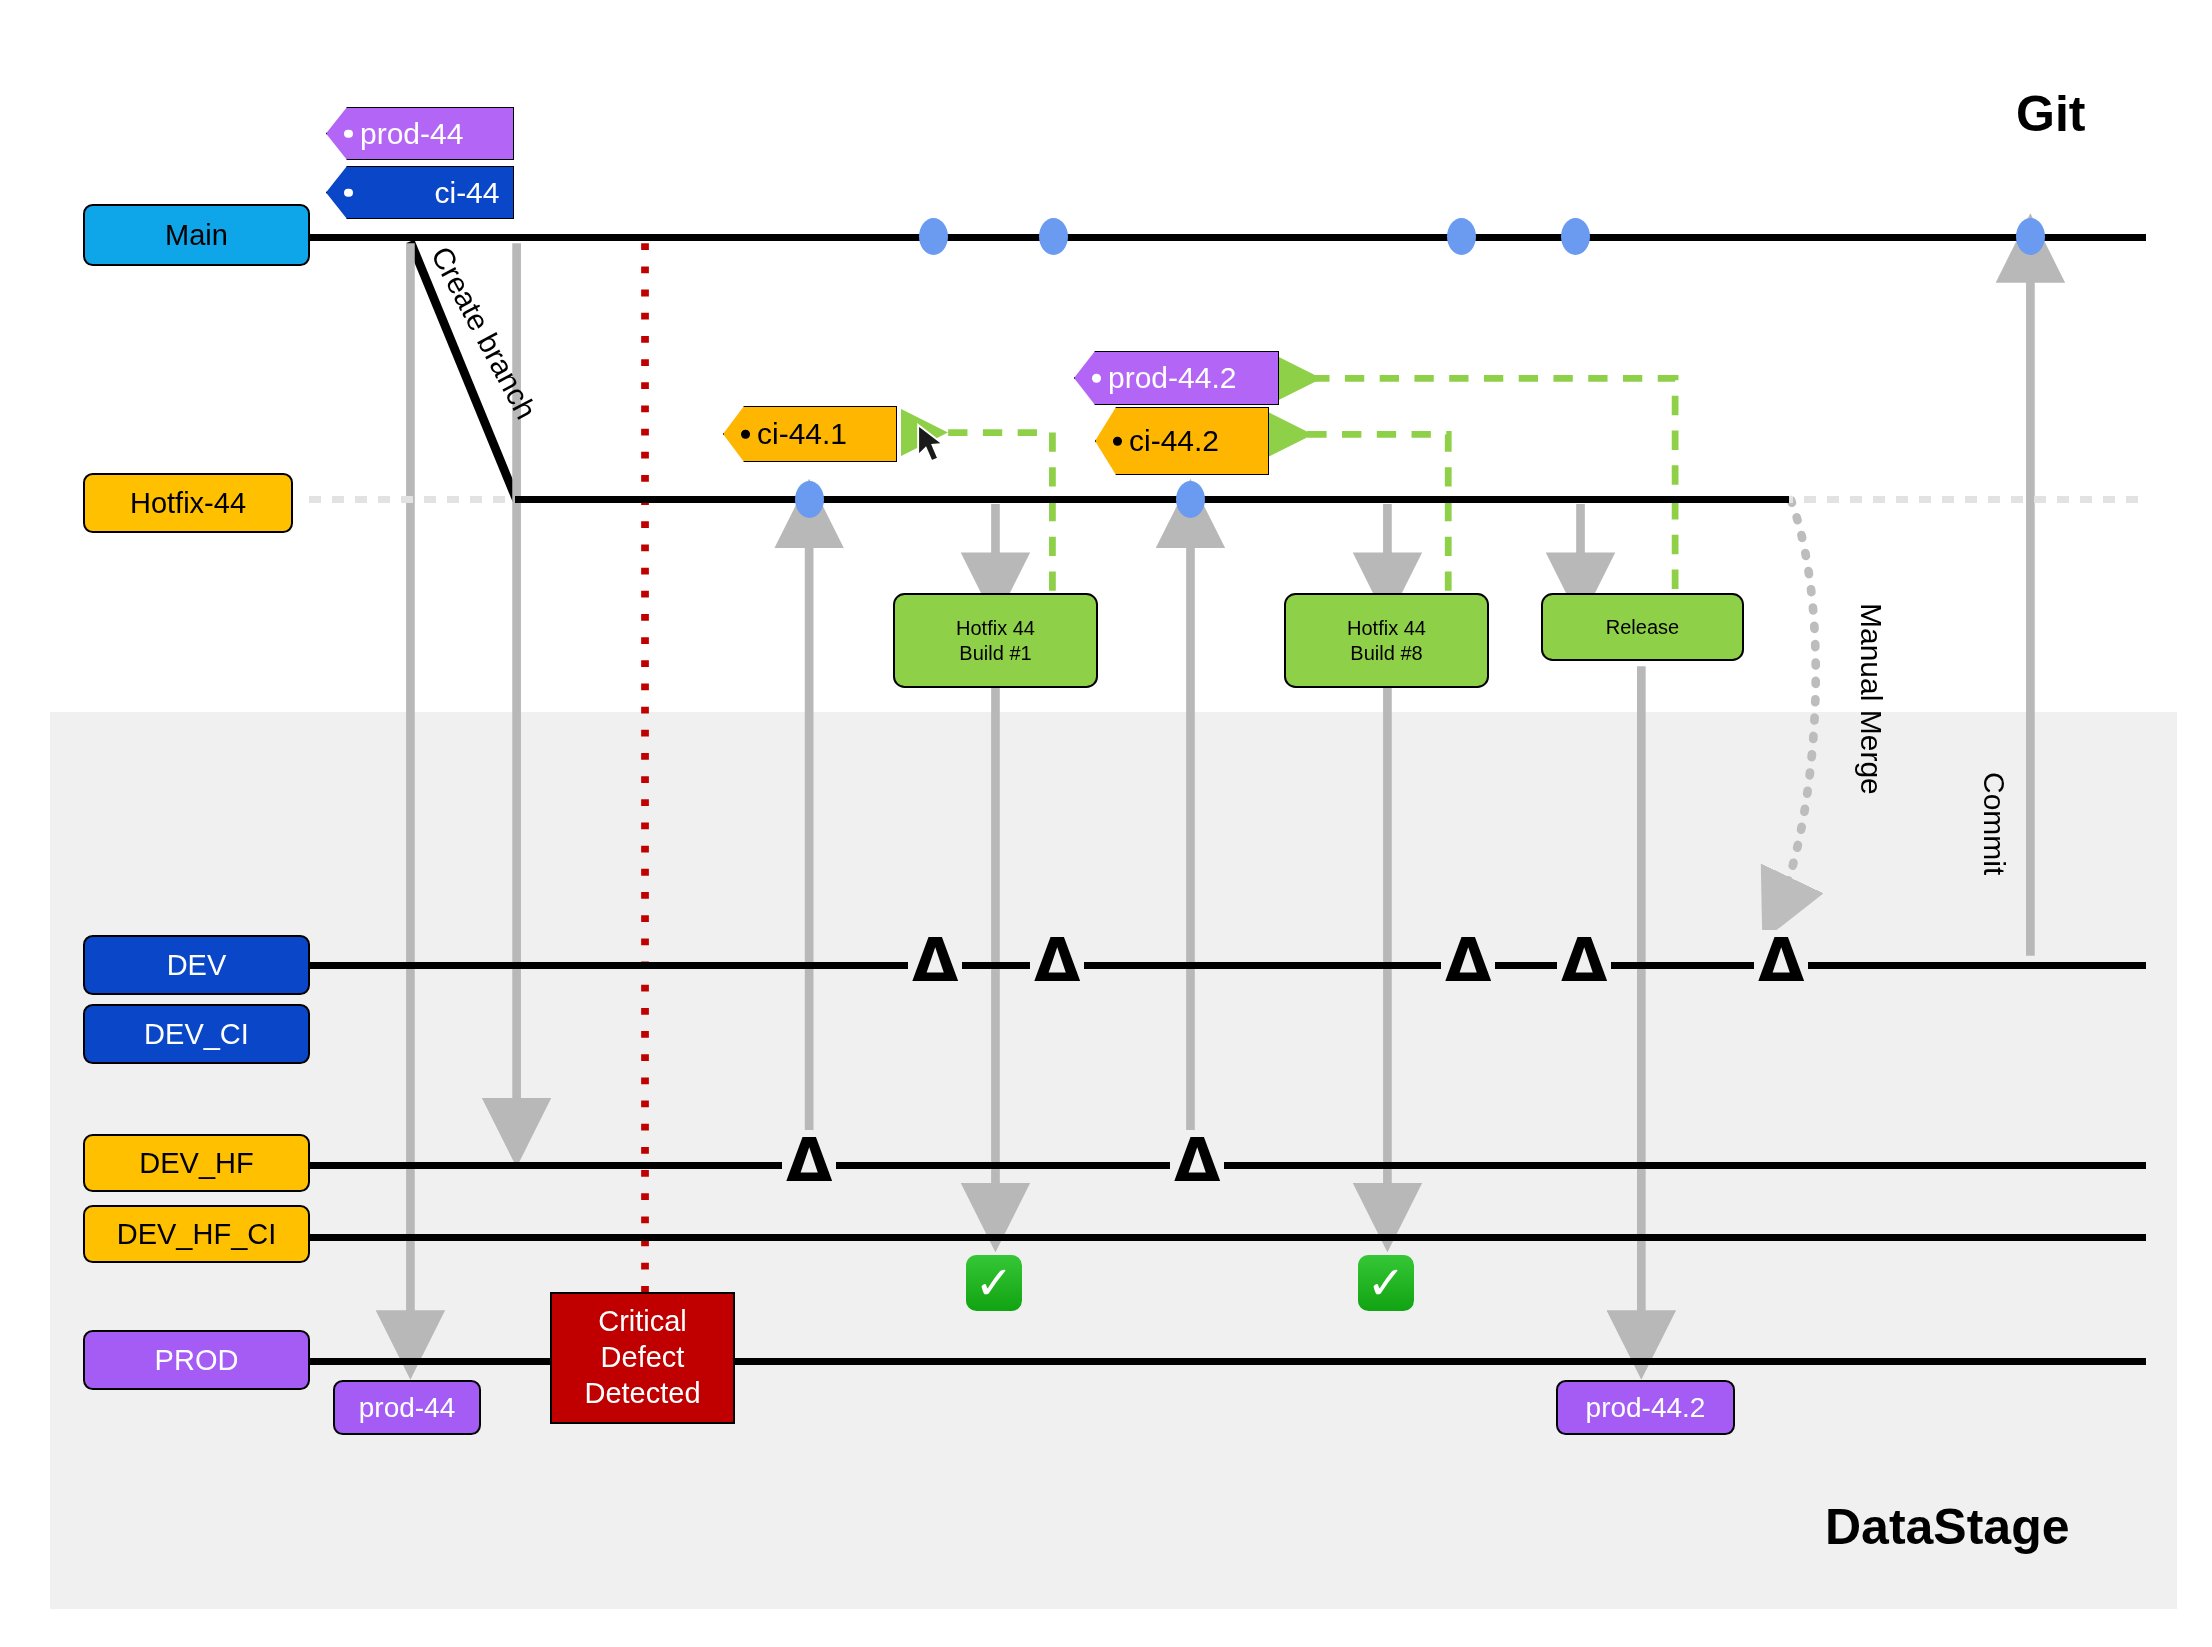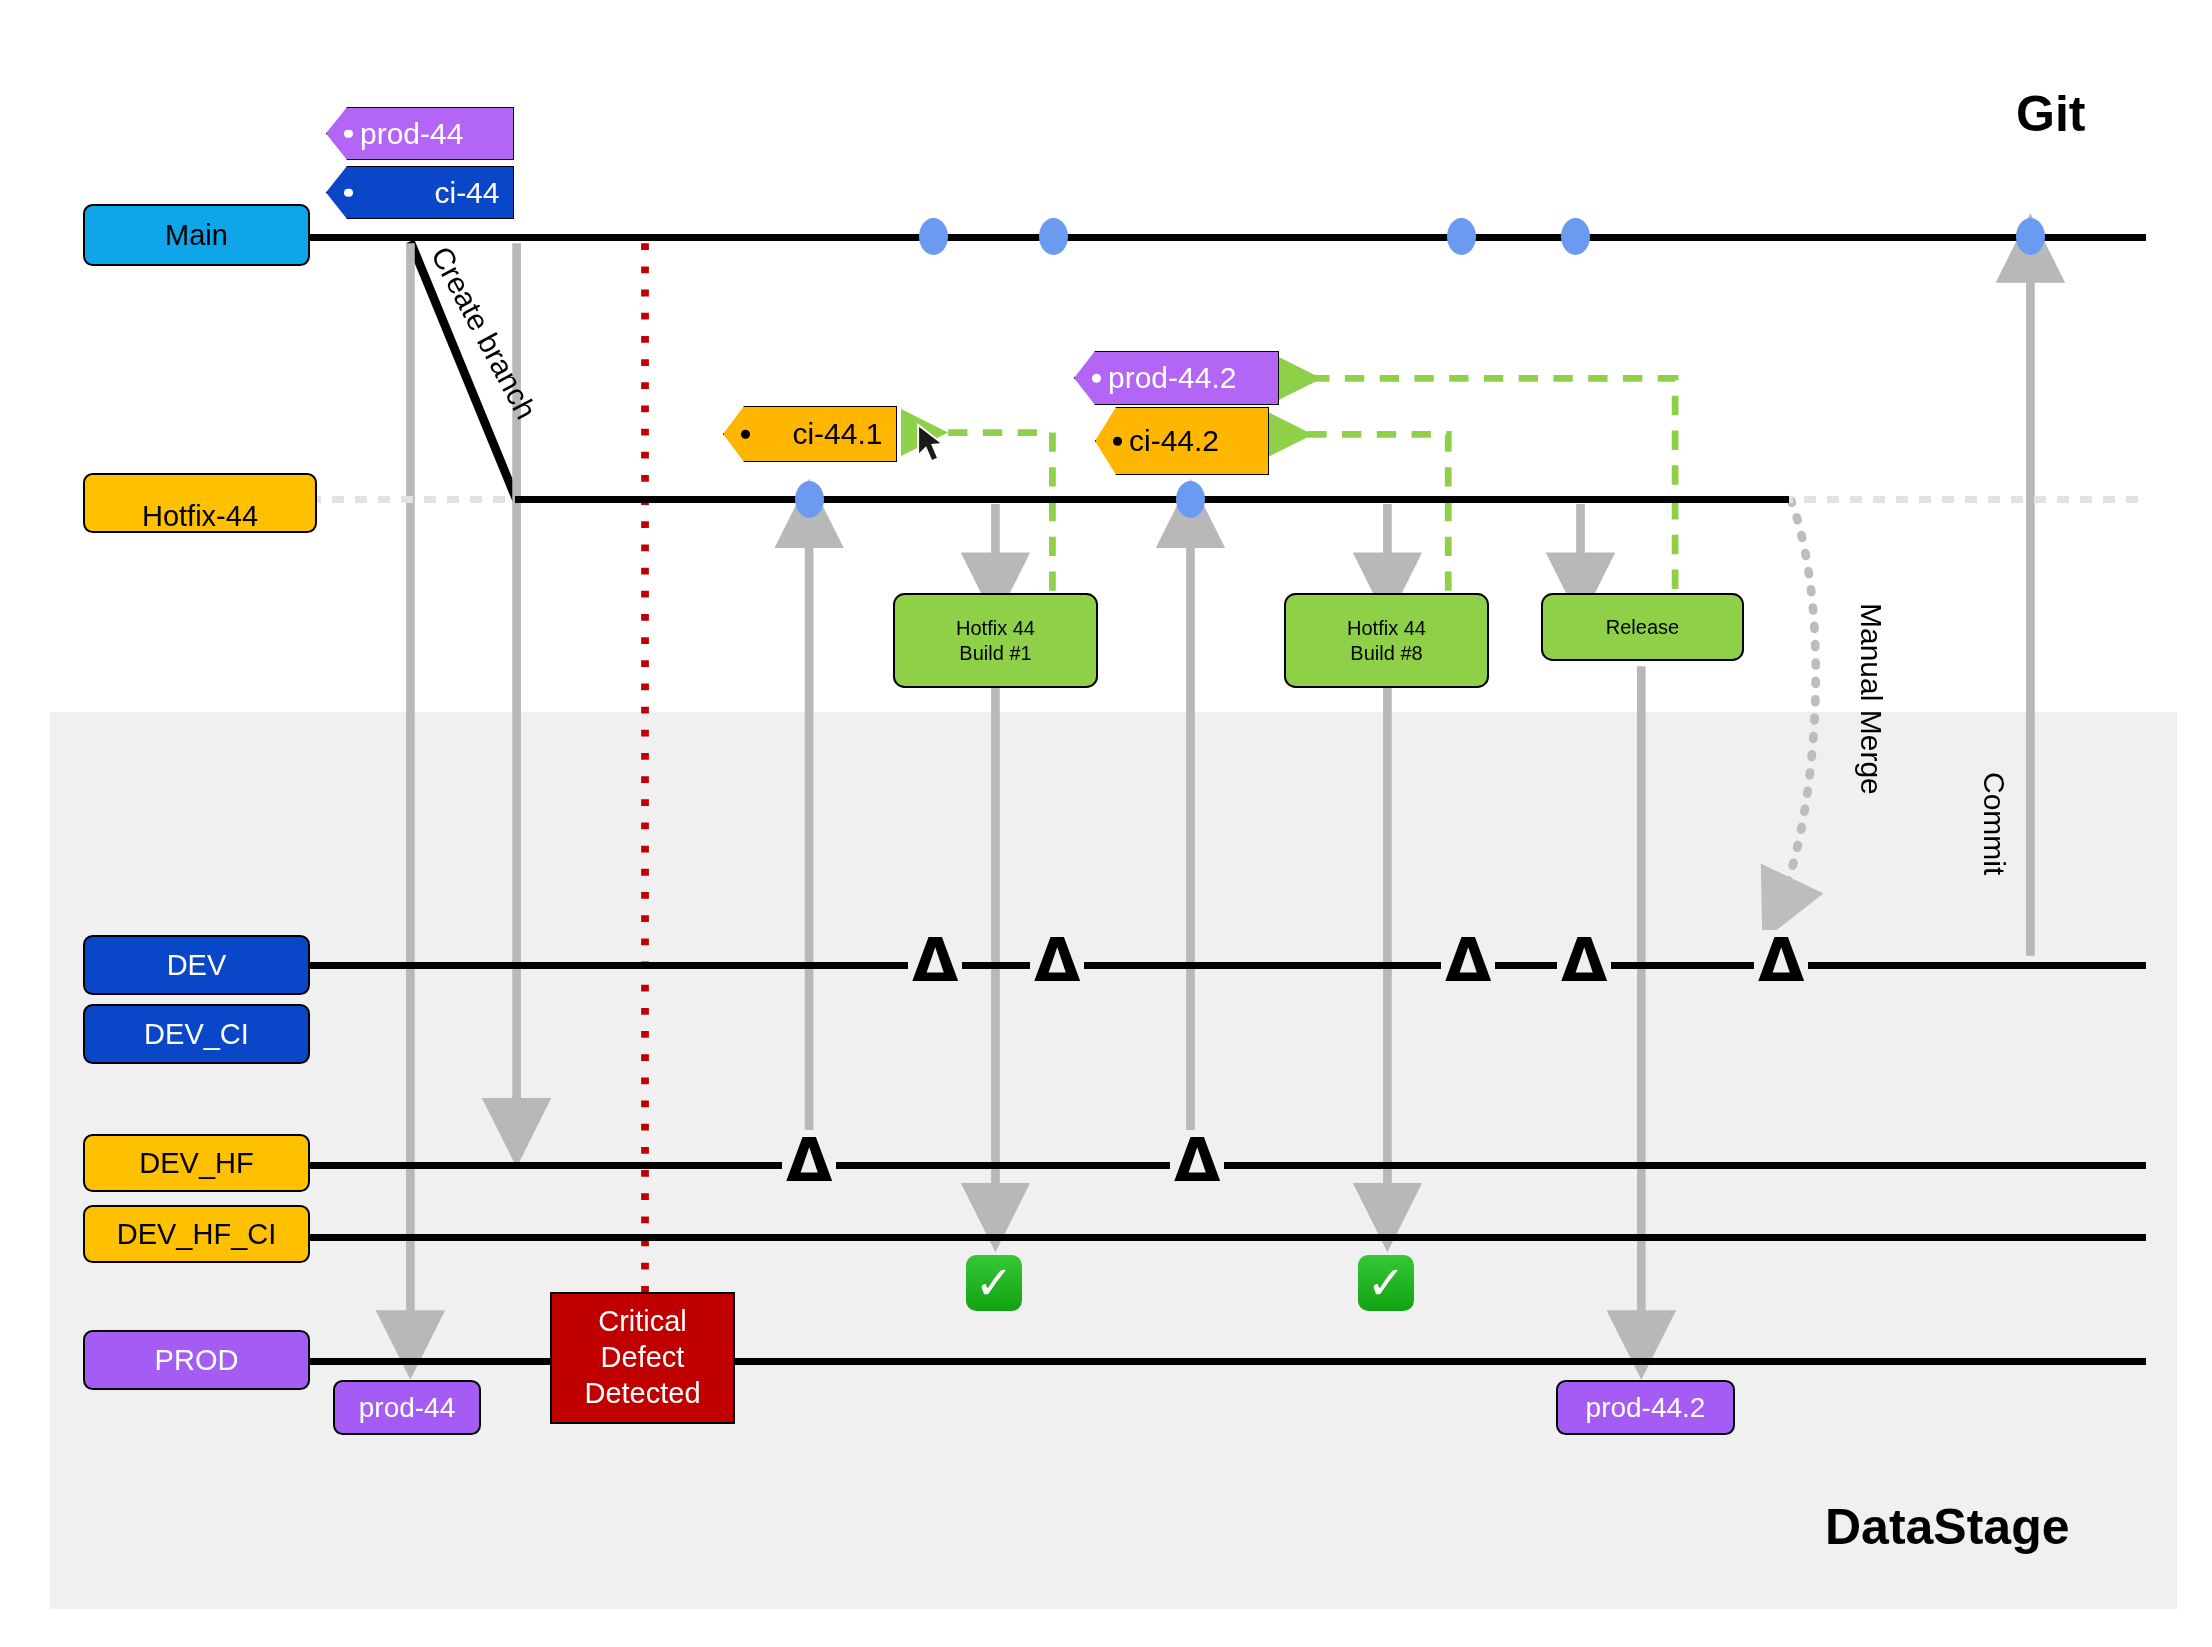--- a/index.html
+++ b/index.html
@@ -150,27 +150,27 @@
   </div>
   <div class="tag blue" style="left:326px;top:166px;width:188px;height:53px;">
     <span class="bullet"></span>
     <span style="margin-left:auto;">ci-44</span>
   </div>
 
   <div class="rot diag" style="left:454px;top:241px;">Create branch</div>
 
   <div class="lane-dotted" style="left:309px;top:496px;width:1837px;"></div>
   <div class="lane" style="left:515px;top:496px;width:1274px;"></div>
-  <div class="pill hotfix" style="left:83px;top:473px;width:234px;height:60px;align-items:flex-end;">
+  <div class="pill hotfix" style="left:83px;top:473px;width:210px;height:60px;">
     <span>Hotfix-44</span>
   </div>
   <div class="dot" style="left:795px;top:481px;"></div>
   <div class="dot" style="left:1176px;top:481px;"></div>
 
-  <div class="tag orange" style="left:723px;top:406px;width:174px;height:56px;justify-content:flex-end;">
+  <div class="tag orange" style="left:723px;top:406px;width:174px;height:56px;">
     <span class="bullet"></span>
     <span>ci-44.1</span>
   </div>
   <div class="tag purple" style="left:1074px;top:351px;width:205px;height:54px;">
     <span class="bullet"></span>
     <span>prod-44.2</span>
   </div>
   <div class="tag orange" style="left:1095px;top:407px;width:174px;height:68px;">
     <span class="bullet"></span>
     <span>ci-44.2</span>

